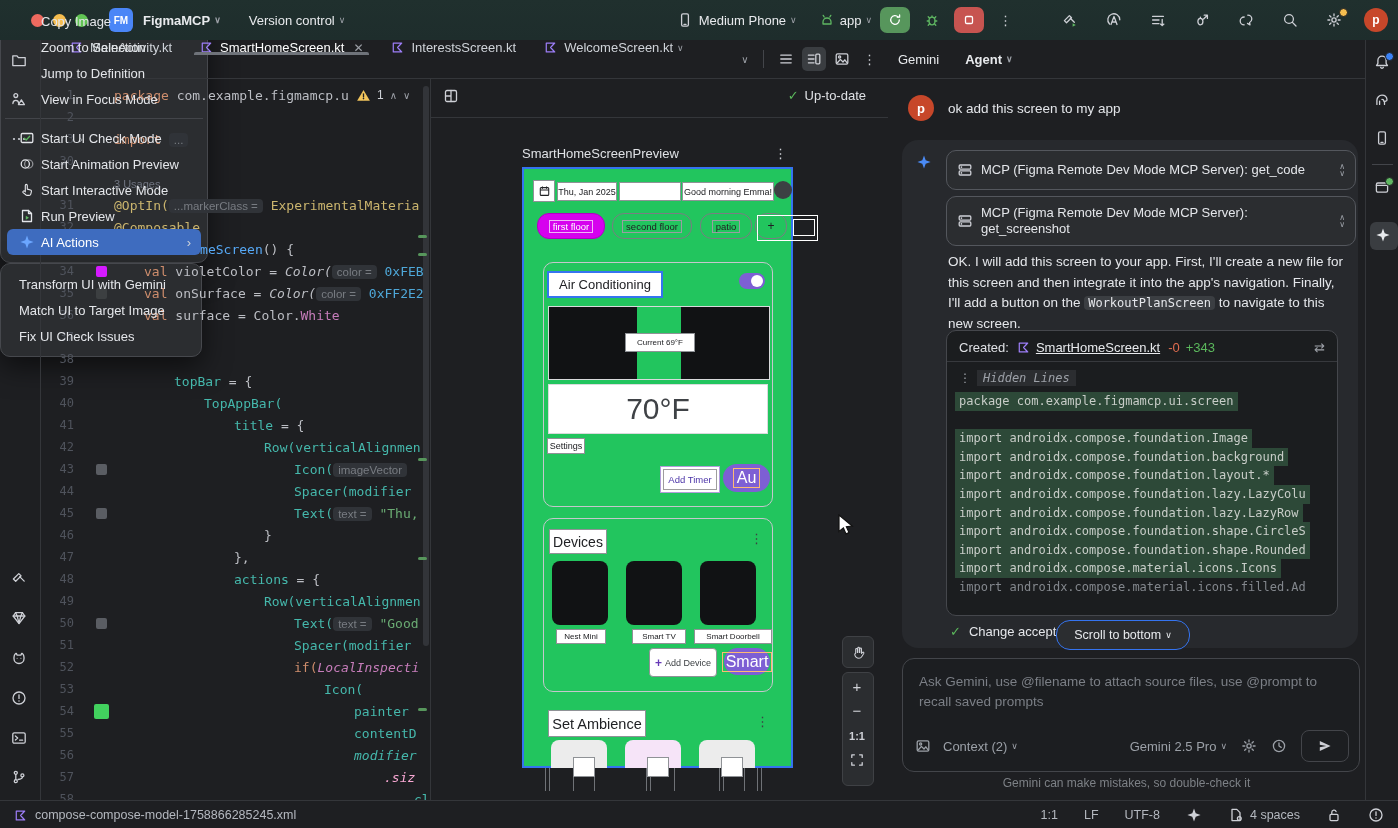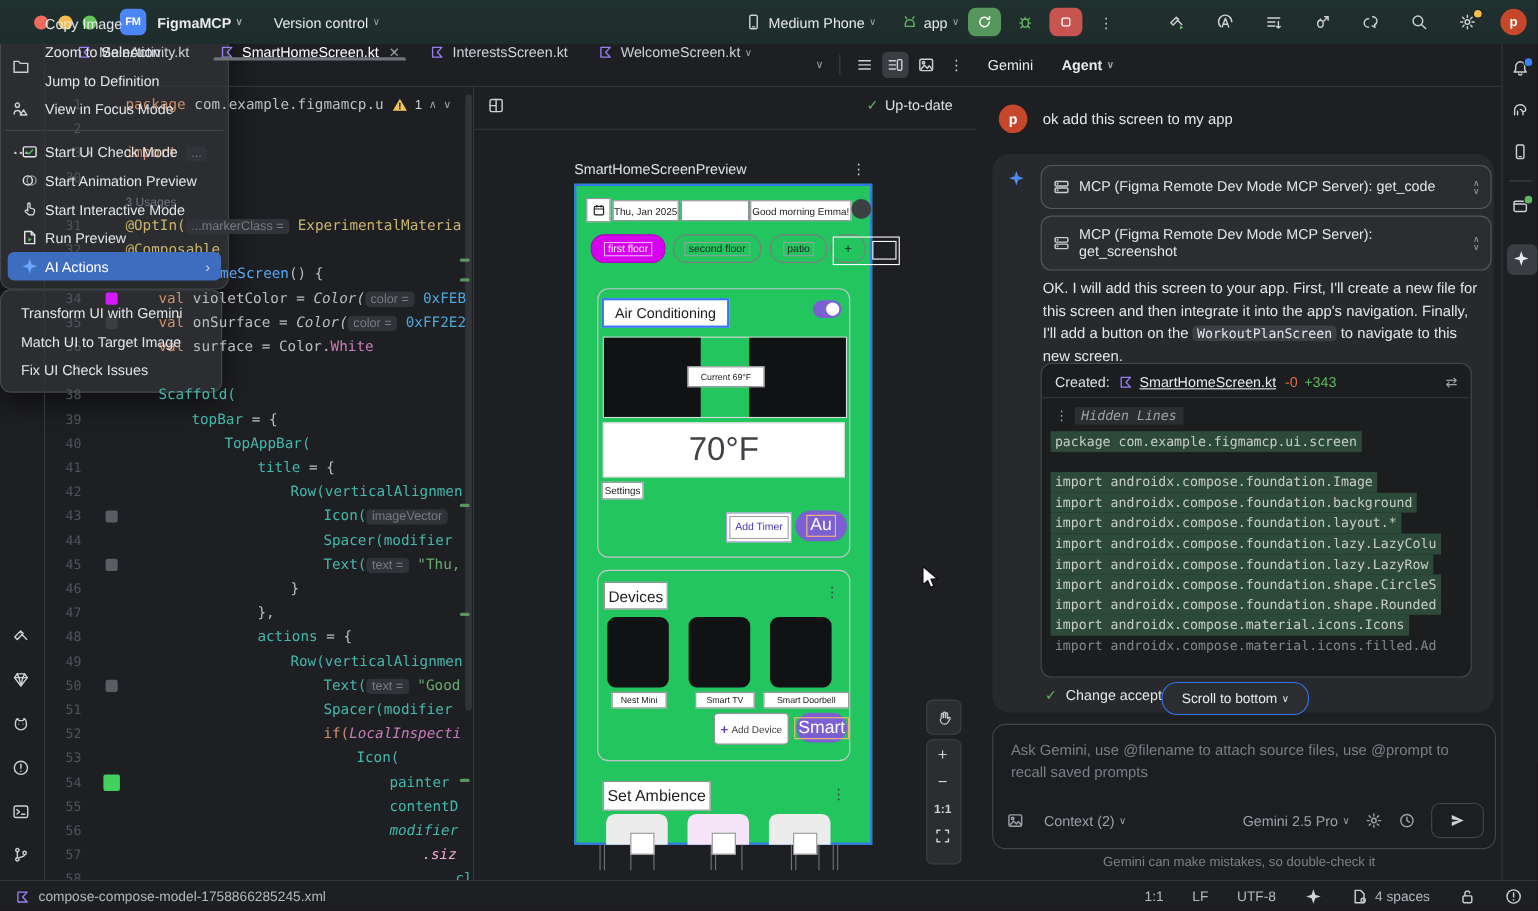--- a/index.html
+++ b/index.html
@@ -388,21 +388,21 @@
         <div class="cl"><span class="ln">3</span><span class="fold">›</span><span class="swc"></span><span class="ct" style="padding-left: 0px;"><span class="kw">import </span><span class="chip">...</span></span></div>
         <div class="cl"><span class="ln">30</span><span class="fold"></span><span class="swc"></span><span class="ct" style="padding-left: 0px;"></span></div>
         <div class="cl"><span class="ln"></span><span class="fold"></span><span class="swc"></span><span class="ct" style="padding-left: 0px;"><span class="hintline">3 Usages</span></span></div>
         <div class="cl"><span class="ln">31</span><span class="fold"></span><span class="swc"></span><span class="ct" style="padding-left: 0px;"><span class="ann">@OptIn(</span><span class="chip">...markerClass =</span><span class="ann"> ExperimentalMateria</span></span></div>
         <div class="cl"><span class="ln">32</span><span class="fold"></span><span class="swc"></span><span class="ct" style="padding-left: 0px;"><span class="ann">@Composable</span></span></div>
         <div class="cl"><span class="ln">33</span><span class="fold"></span><span class="swc"></span><span class="ct" style="padding-left: 0px;"><span class="kw">fun </span><span class="fn">SmartHomeScreen</span><span class="pl">() {</span></span></div>
         <div class="cl"><span class="ln">34</span><span class="fold"></span><span class="swc"><span class="sw" style="background: rgb(213, 26, 255);"></span></span><span class="ct" style="padding-left: 30px;"><span class="kw">val </span><span class="pl">violetColor = </span><span class="itpl">Color(</span><span class="chip">color =</span><span class="num"> 0xFEB</span></span></div>
         <div class="cl"><span class="ln">35</span><span class="fold"></span><span class="swc"><span class="sw" style="background: rgb(60, 63, 65);"></span></span><span class="ct" style="padding-left: 30px;"><span class="kw">val </span><span class="pl">onSurface = </span><span class="itpl">Color(</span><span class="chip">color =</span><span class="num"> 0xFF2E2</span></span></div>
         <div class="cl"><span class="ln">36</span><span class="fold"></span><span class="swc"></span><span class="ct" style="padding-left: 30px;"><span class="kw">val </span><span class="pl">surface = Color.</span><span class="purple">White</span></span></div>
         <div class="cl"><span class="ln">37</span><span class="fold"></span><span class="swc"></span><span class="ct" style="padding-left: 0px;"></span></div>
-        <div class="cl"><span class="ln">38</span><span class="fold"></span><span class="swc"></span><span class="ct" style="padding-left: 30px;"><span class="call">Scaffold(</span></span></div>
+        <div class="cl"><span class="ln">38</span><span class="fold"></span><span class="swc"></span></div>
         <div class="cl"><span class="ln">39</span><span class="fold"></span><span class="swc"></span><span class="ct" style="padding-left: 60px;"><span class="call">topBar</span><span class="pl"> = {</span></span></div>
         <div class="cl"><span class="ln">40</span><span class="fold"></span><span class="swc"></span><span class="ct" style="padding-left: 90px;"><span class="call">TopAppBar(</span></span></div>
         <div class="cl"><span class="ln">41</span><span class="fold"></span><span class="swc"></span><span class="ct" style="padding-left: 120px;"><span class="call">title</span><span class="pl"> = {</span></span></div>
         <div class="cl"><span class="ln">42</span><span class="fold"></span><span class="swc"></span><span class="ct" style="padding-left: 150px;"><span class="call">Row(verticalAlignmen</span></span></div>
         <div class="cl"><span class="ln">43</span><span class="fold"></span><span class="swc"><span class="sw" style="background: rgb(90, 93, 99);"></span></span><span class="ct" style="padding-left: 180px;"><span class="call">Icon(</span><span class="chip">imageVector</span></span></div>
         <div class="cl"><span class="ln">44</span><span class="fold"></span><span class="swc"></span><span class="ct" style="padding-left: 180px;"><span class="call">Spacer(modifier</span></span></div>
         <div class="cl"><span class="ln">45</span><span class="fold"></span><span class="swc"><span class="sw" style="background: rgb(90, 93, 99);"></span></span><span class="ct" style="padding-left: 180px;"><span class="call">Text(</span><span class="chip">text =</span><span class="str"> "Thu,</span></span></div>
         <div class="cl"><span class="ln">46</span><span class="fold"></span><span class="swc"></span><span class="ct" style="padding-left: 150px;"><span class="pl">}</span></span></div>
         <div class="cl"><span class="ln">47</span><span class="fold"></span><span class="swc"></span><span class="ct" style="padding-left: 120px;"><span class="pl">},</span></span></div>
         <div class="cl"><span class="ln">48</span><span class="fold"></span><span class="swc"></span><span class="ct" style="padding-left: 120px;"><span class="call">actions</span><span class="pl"> = {</span></span></div>
@@ -744,21 +744,21 @@
   <div id="chat-input" class="abs">
     <div id="placeholder">Ask Gemini, use @filename to attach source files, use @prompt to recall saved prompts</div>
     <div id="input-row">
       <span class="ic" style="color:#9ba0a7">
           <svg width="16" height="16" viewBox="0 0 16 16" fill="none" stroke="currentColor" stroke-width="1.3" stroke-linecap="round" stroke-linejoin="round">
             <rect x="2.2" y="2.8" width="11.6" height="10.4" rx="1.4"></rect>
             <circle cx="5.6" cy="6" r="1.1"></circle>
             <path d="M3.4 11.8l3-3.4 2.6 2.6 1.8-2.2 2.3 3"></path>
           </svg>
         </span>
-      <span style="margin-left:18px">Context (2)</span>
+      <span style="margin-left:12px">Context (2)</span>
       <span class="chev">∨</span>
       <div style="flex:1"></div>
       <span>Gemini 2.5 Pro</span>
         <span class="chev">∨</span>
       <span class="ic" style="margin-left:14px;color:#9ba0a7">
           <svg width="16" height="16" viewBox="0 0 16 16" fill="none" stroke="currentColor" stroke-width="1.3" stroke-linecap="round" stroke-linejoin="round">
             <circle cx="8" cy="8" r="2.1"></circle>
             <path d="M8 1.9v1.9M8 12.2v1.9M1.9 8h1.9M12.2 8h1.9M3.7 3.7l1.3 1.3M11 11l1.3 1.3M12.3 3.7L11 5M5 11l-1.3 1.3"></path>
           </svg>
         </span>

